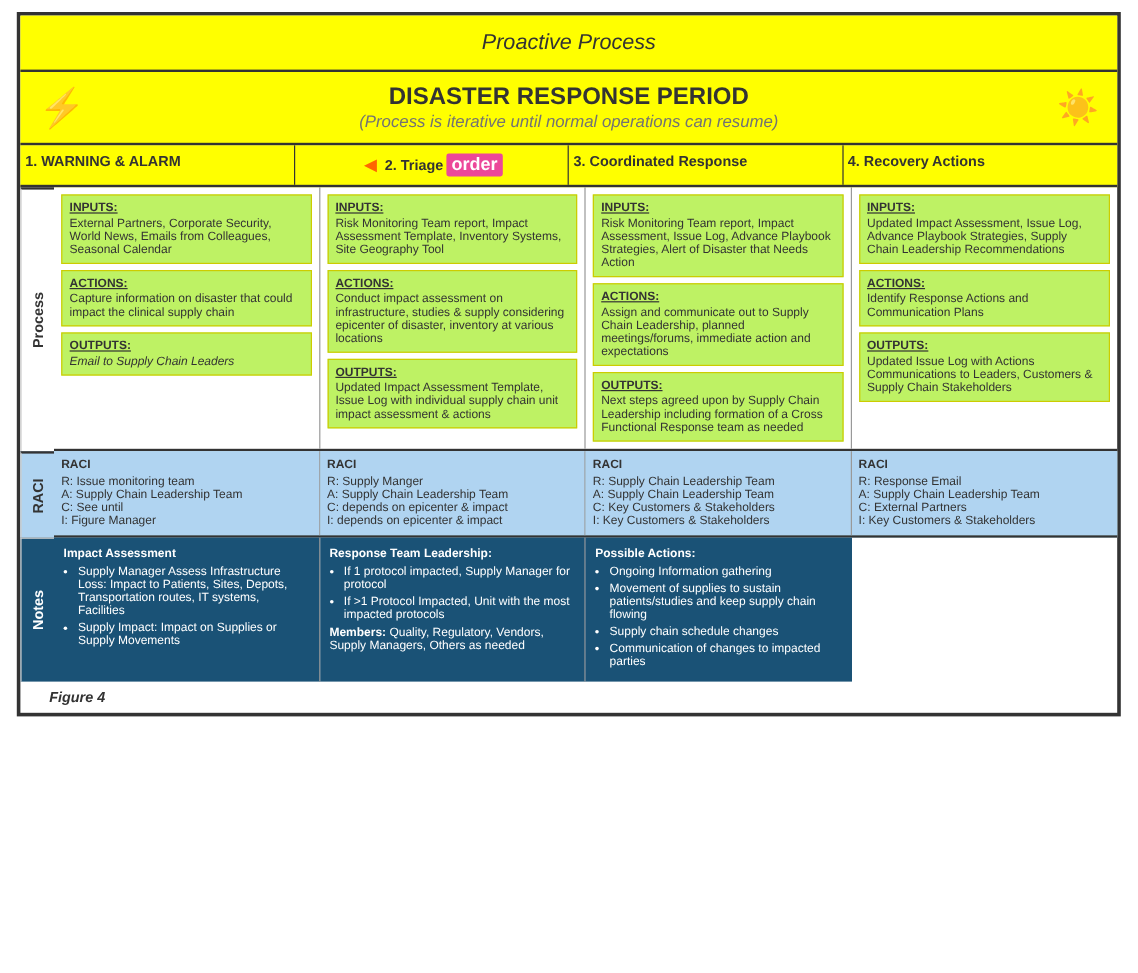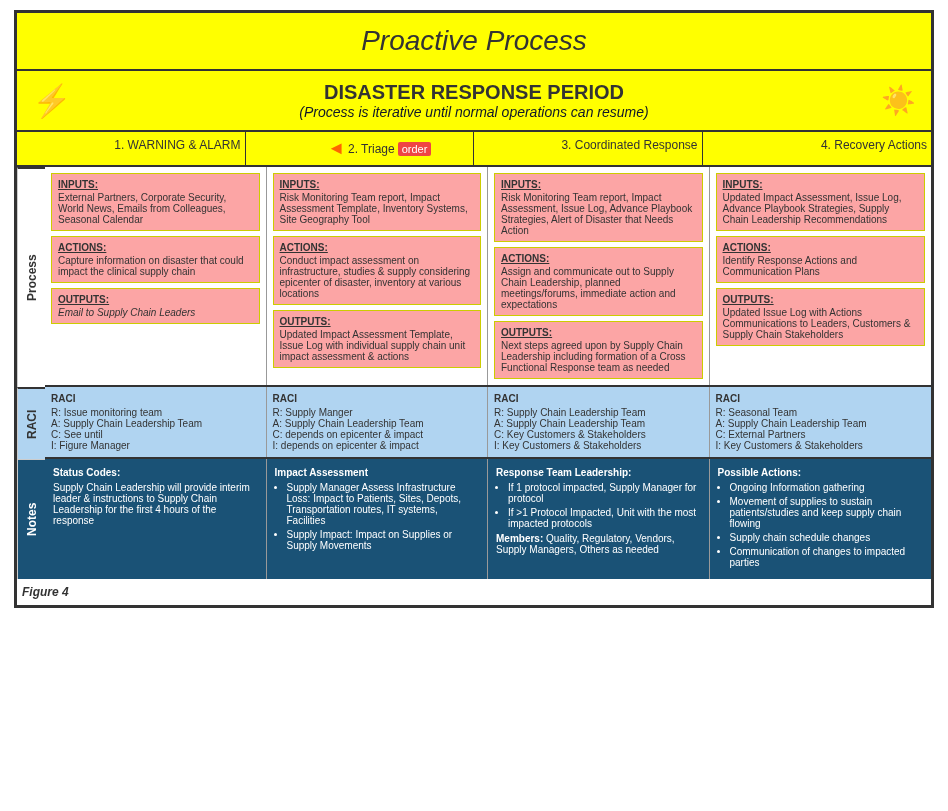--- a/index.html
+++ b/index.html
@@ -12,21 +12,21 @@
       background: #fff;
     }
     
     .proactive-header {
       background: #ffff00;
       text-align: center;
       padding: 12px;
       border-bottom: 2px solid #333;
     }
     .proactive-header h1 {
-      font-size: 28px;
+      font-size: 18px;
       color: #333;
       font-style: italic;
       font-weight: normal;
     }
     
     .disaster-banner {
       background: #ffff00;
       text-align: center;
       padding: 10px;
       border-bottom: 2px solid #333;
@@ -45,44 +45,43 @@
       right: 15px;
       font-size: 28px;
     }
     .disaster-banner-text h2 {
       font-size: 20px;
       font-weight: bold;
       color: #333;
     }
     .disaster-banner-text p {
       font-size: 14px;
-      color: #0f172a;
+      color: #737373;
       font-style: italic;
     }
     
     .columns-header {
       display: grid;
       grid-template-columns: 1fr 1fr 1fr 1fr;
       background: #ffff00;
       border-bottom: 2px solid #333;
     }
     .col-header {
-      text-align: right;
+      text-align: left;
       padding: 6px 4px;
-      font-weight: normal;
+      font-weight: bold;
       font-size: 12px;
       color: #333;
       border-right: 1px solid #333;
-      margin-left: 40px;
     }
     .col-header:last-child { border-right: none; }
     .order-badge {
-      background: #ef4444;
+      background: #ec4899;
       color: white;
-      font-size: 11px;
+      font-size: 15px;
       padding: 1px 4px;
       border-radius: 2px;
     }
     
     .main-grid {
       display: grid;
       grid-template-columns: 28px 1fr 1fr 1fr 1fr;
     }
     
     .row-label {
@@ -110,21 +109,21 @@
     .process-col {
       border-right: 1px solid #999;
       padding: 6px;
       display: flex;
       flex-direction: column;
       gap: 5px;
     }
     .process-col:last-child { border-right: none; }
     
     .yellow-box {
-      background: #fca5a5;
+      background: #bef264;
       border: 1px solid #cccc00;
       padding: 5px 6px;
       font-size: 10px;
       color: #333;
     }
     .yellow-box .box-title {
       font-weight: bold;
       text-decoration: underline;
       margin-bottom: 2px;
     }
@@ -173,21 +172,21 @@
     }
     .notes-col ul li {
       margin-bottom: 3px;
     }
     
     .row-label-process { background: #fff; border-bottom: 2px solid #333; }
     .row-label-raci { background: #b0d4f1; border-bottom: 2px solid #333; }
     .row-label-notes { background: #1a5276; color: #fff; }
     
     .figure-label {
-      padding: 6px 5px;
+      padding: 6px 24px;
       font-size: 12px;
       font-weight: bold;
       color: #333;
       font-style: italic;
     }
     
     .italic-text { font-style: italic; }
     
     .col-header-2 {
       display: flex;
@@ -321,37 +320,33 @@
       </div>
       <div class="raci-col">
         <div class="raci-title">RACI</div>
         <div>R: Supply Chain Leadership Team</div>
         <div>A: Supply Chain Leadership Team</div>
         <div>C: Key Customers &amp; Stakeholders</div>
         <div>I: Key Customers &amp; Stakeholders</div>
       </div>
       <div class="raci-col">
         <div class="raci-title">RACI</div>
-        <div>R: Seasonal Team</div>
+        <div>R: Response Email</div>
         <div>A: Supply Chain Leadership Team</div>
         <div>C: External Partners</div>
         <div>I: Key Customers &amp; Stakeholders</div>
       </div>
     </div>
 
     <div class="row-label row-label-notes">
       <span style="color:#fff;">Notes</span>
     </div>
 
     <div class="notes-cells">
 
-      <div class="notes-col">
-        <div class="notes-title">Status Codes:</div>
-        <div>Supply Chain Leadership will provide interim leader &amp; instructions to Supply Chain Leadership for the first 4 hours of the response</div>
-      </div>
 
       <div class="notes-col">
         <div class="notes-title">Impact Assessment</div>
         <ul>
           <li>Supply Manager Assess Infrastructure Loss: Impact to Patients, Sites, Depots, Transportation routes, IT systems, Facilities</li>
           <li>Supply Impact: Impact on Supplies or Supply Movements</li>
         </ul>
       </div>
 
       <div class="notes-col">

